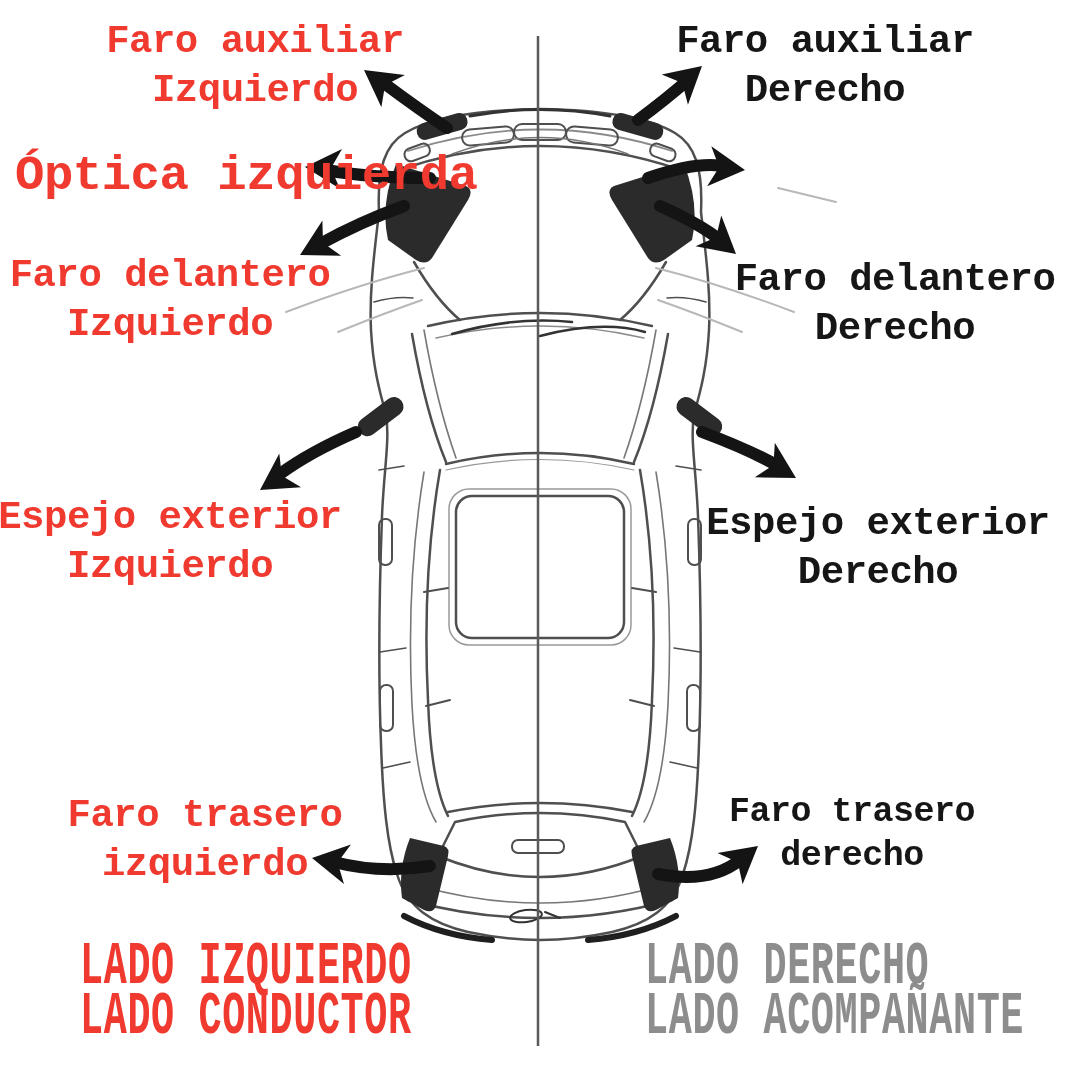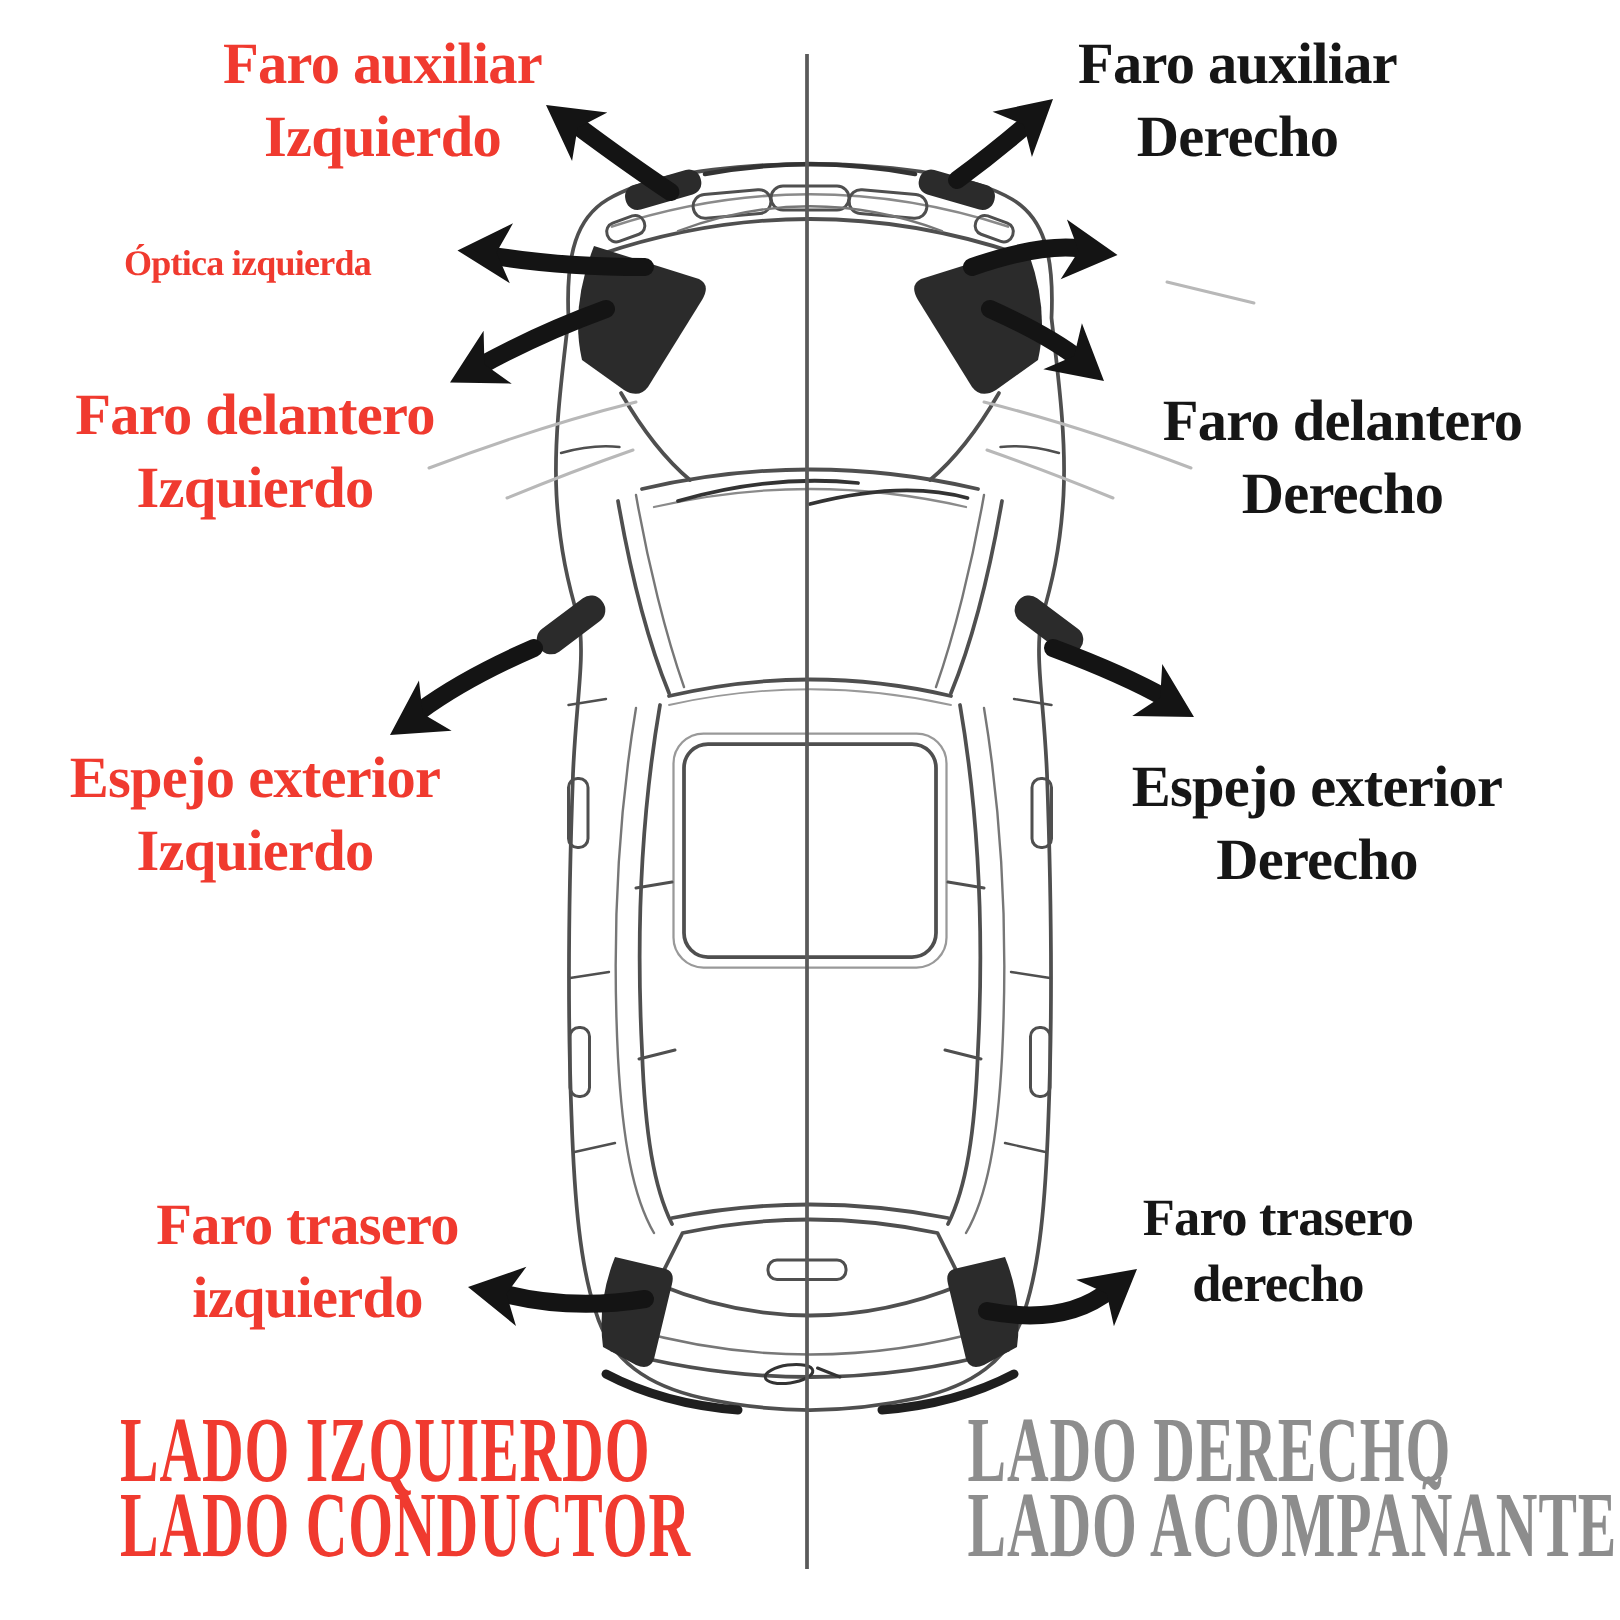--- a/index.html
+++ b/index.html
@@ -1,28 +1,28 @@
 <!DOCTYPE html>
 <html style="--red: #f03a2f; --dark: #161616; --gray: #8d8d8d; --line: #4f4f4f; --fill: #2b2b2b;"><head>
 <meta charset="utf-8">
 <style>
   html,body{margin:0;padding:0;background:#ffffff;}
   .canvas{
     position:relative;width:1080px;height:1080px;background:#ffffff;
-    overflow:hidden;font-family:Liberation Serif, serif;
+    overflow:hidden;font-family:Liberation Mono, monospace;
   }
   .art{position:absolute;left:0;top:0;width:1080px;height:1080px;}
   .label{
     position:absolute;font-weight:700;text-align:center;
     font-size:39px;line-height:49px;letter-spacing:-0.5px;
     white-space:nowrap;
   }
   .label.red{color:var(--red,#f03a2f);}
   .label.dark{color:var(--dark,#161616);}
-  .label.s36{font-size:24px;}
+  .label.s36{font-size:49px;}
   .label.s37{font-size:37px;}
   .label.s35{font-size:35px;line-height:44px;}
   .footer{
     position:absolute;font-weight:700;letter-spacing:1px;
     font-size:62px;line-height:50px;white-space:nowrap;
     transform:scale(0.62,1);transform-origin:left top;
   }
   .footer.red{color:var(--red,#f03a2f);}
   .footer.gray{color:var(--gray,#8d8d8d);}
 </style>

